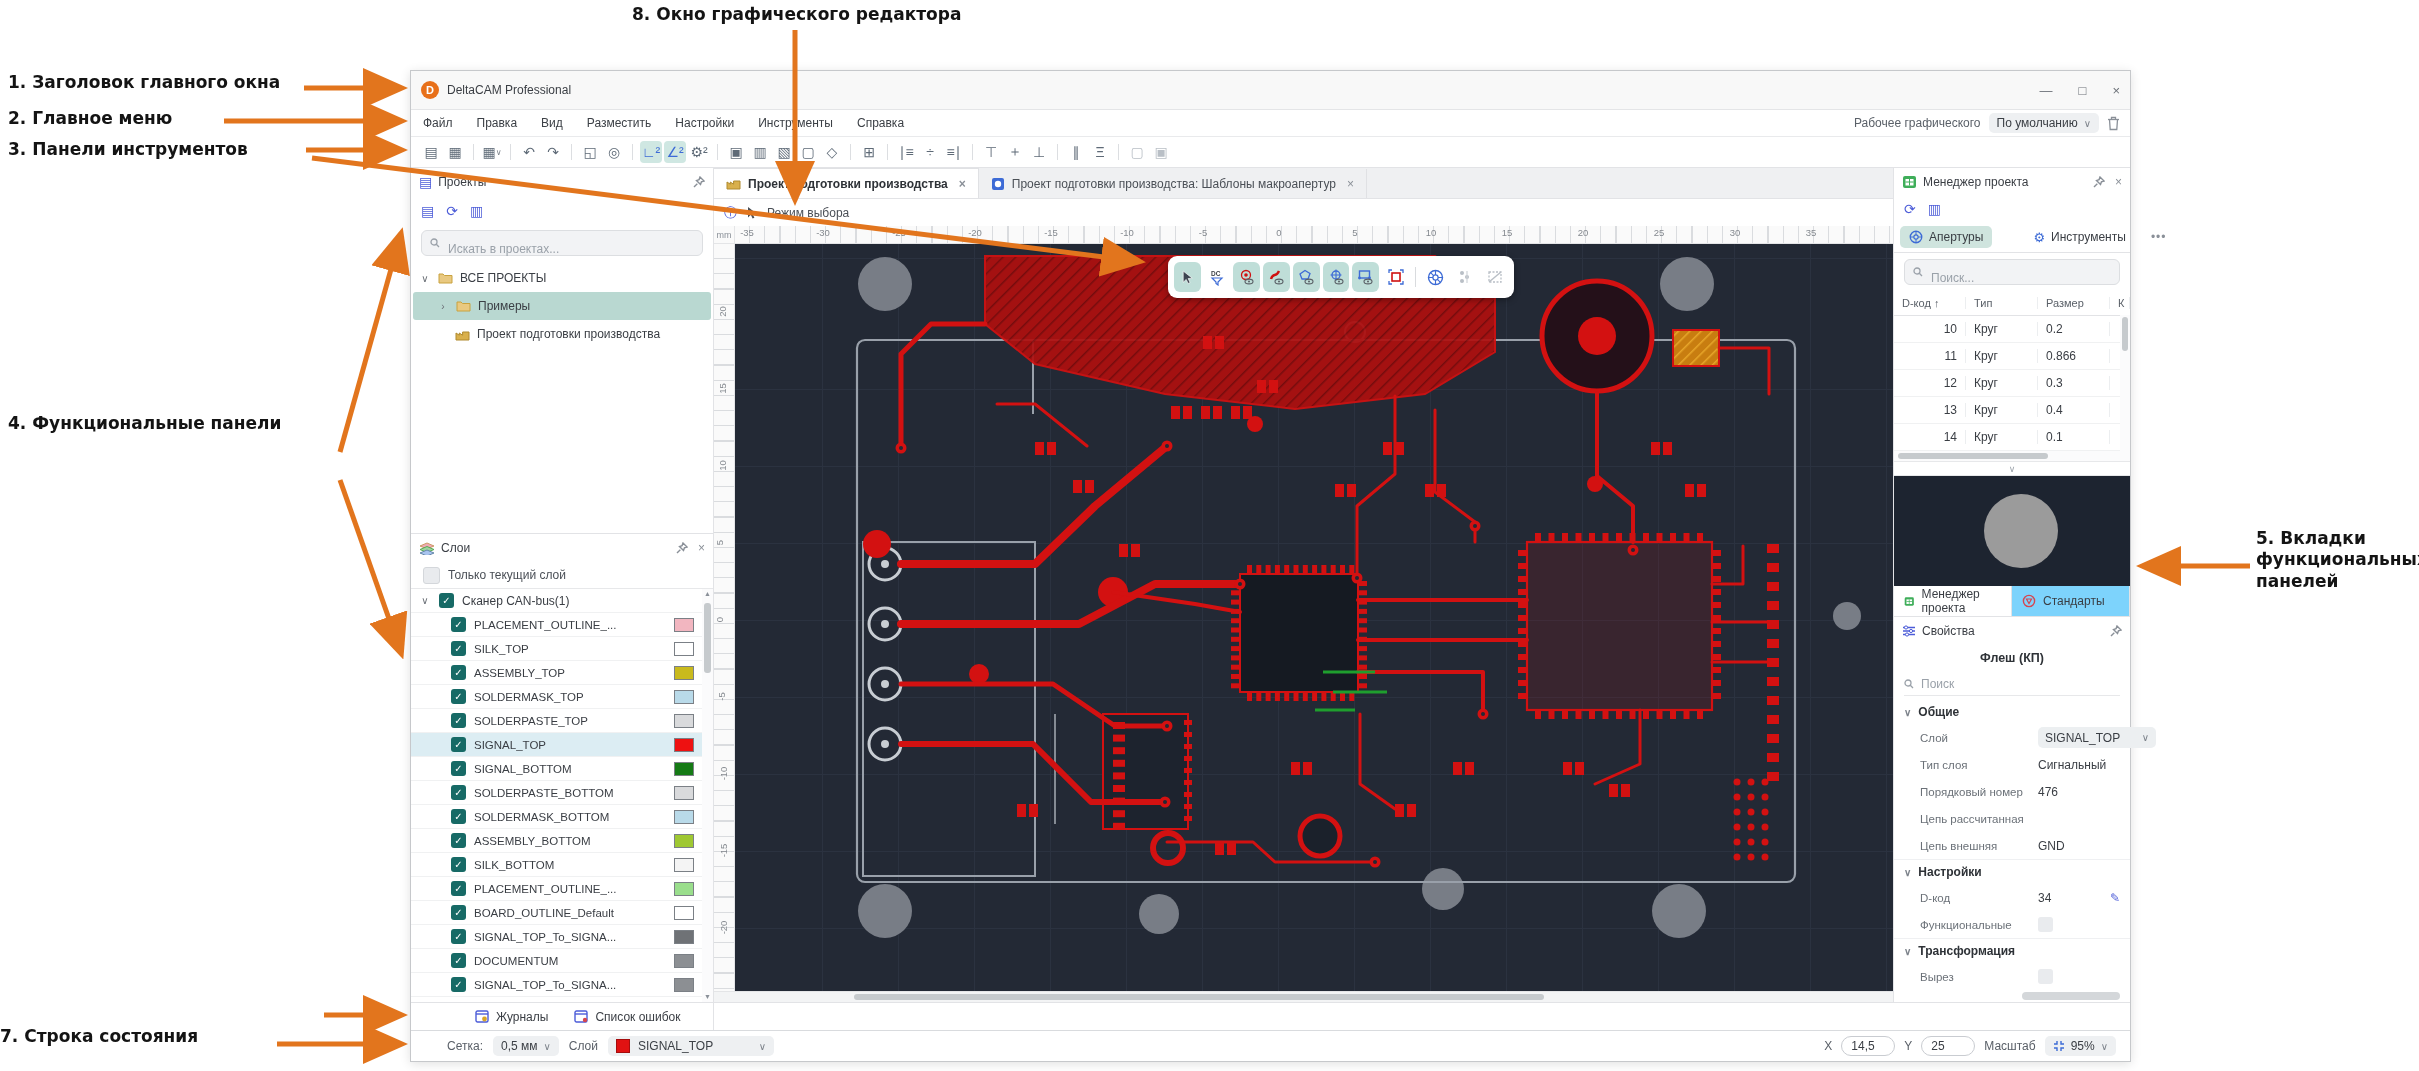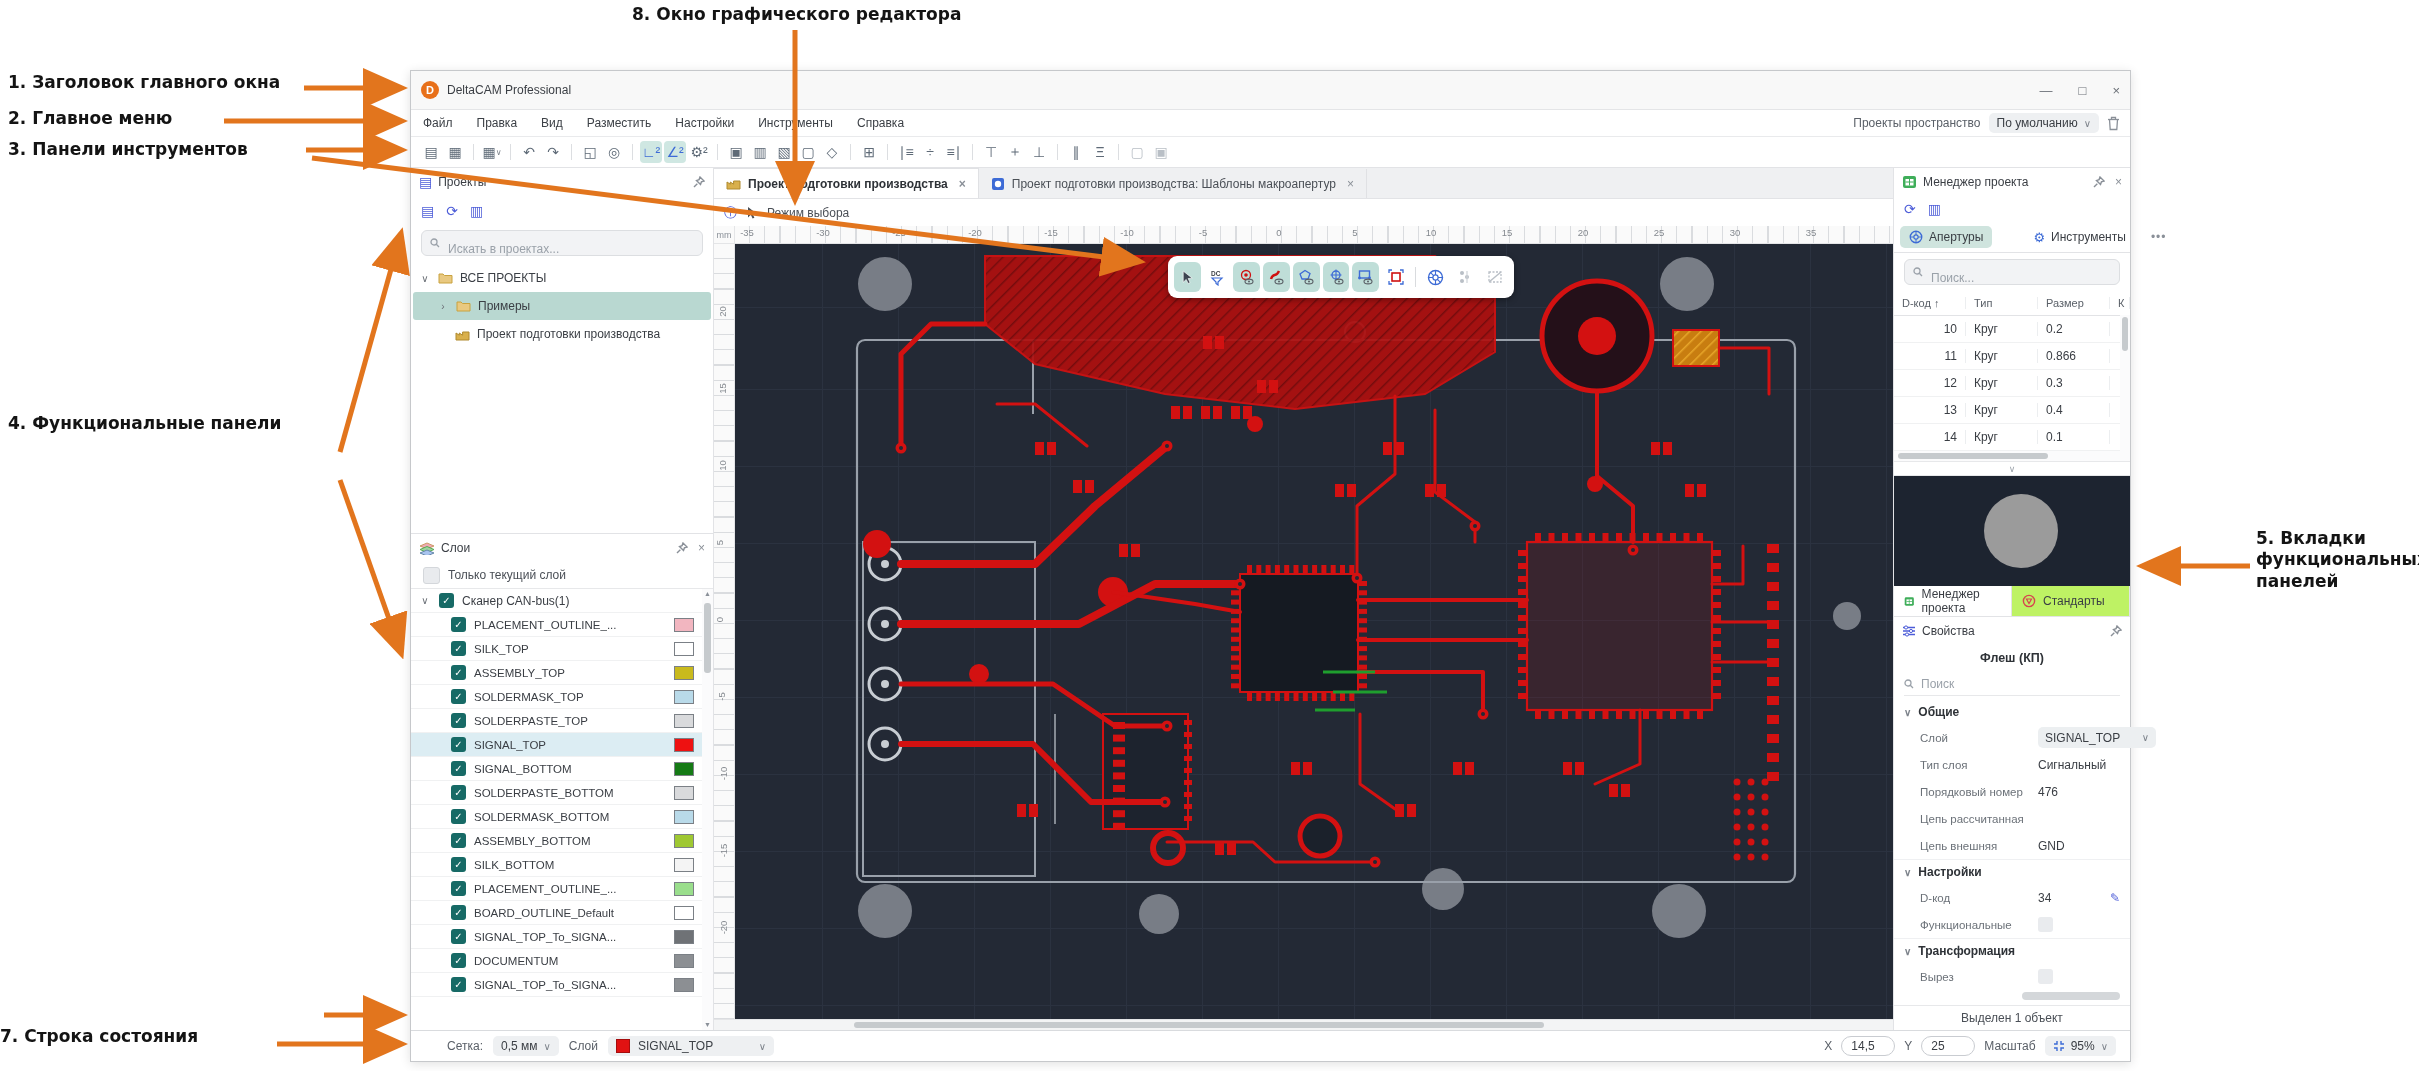--- a/index.html
+++ b/index.html
@@ -98,21 +98,21 @@
   .c1{width:72px;text-align:left;} .c2{width:72px;} .c3{width:72px;} .c4{flex:1;}
   .ap-row{display:flex;height:26px;align-items:center;border-bottom:1px solid #f0f1f2;color:#3a3e44;font-size:12px;}
   .ap-row .c1{text-align:right;}
   .ap-vscroll{position:absolute;right:0;top:24px;bottom:10px;width:10px;display:flex;flex-direction:column;align-items:center;background:#fbfbfc;}
   .ap-hscroll{height:10px;background:#fbfbfc;position:relative;border-bottom:1px solid #e7e8ea;}
   .ap-hscroll .thumb{position:absolute;left:4px;top:2px;width:150px;height:6px;background:#c6cacd;border-radius:3px;}
   .collapse-bar{height:13px;display:flex;align-items:center;justify-content:center;color:#9aa1a9;font-size:9px;border-bottom:1px solid #e7e8ea;flex:0 0 auto;}
   .preview{height:110px;background:#1d2430;flex:0 0 auto;position:relative;}
   .preview .dot{position:absolute;left:54%;top:50%;width:74px;height:74px;border-radius:50%;background:#9b9b9b;transform:translate(-50%,-50%);}
   .panel-tabs{height:30px;display:flex;border-bottom:1px solid #e2e3e6;flex:0 0 auto;}
-  .panel-tab{flex:1;display:flex;align-items:center;gap:7px;padding:0 10px;color:#3a3e44;background:#bef264;border-right:1px solid #e2e3e6;font-size:12px;}
+  .panel-tab{flex:1;display:flex;align-items:center;gap:7px;padding:0 10px;color:#3a3e44;background:#7dd3fc;border-right:1px solid #e2e3e6;font-size:12px;}
   .panel-tab.active{background:#fff;}
   .props-title{height:26px;display:flex;align-items:center;justify-content:center;font-weight:bold;font-size:12.5px;color:#2e3237;flex:0 0 auto;}
   .props-search{margin:2px 10px 4px 10px;height:22px;display:flex;align-items:center;gap:7px;border-bottom:1px solid #e7e8ea;color:#9aa1a9;flex:0 0 auto;font-size:12px;}
   .sec-head{height:24px;display:flex;align-items:center;gap:7px;padding:0 10px;font-weight:bold;color:#2e3237;flex:0 0 auto;font-size:12px;}
   .prop-row{height:27px;display:flex;align-items:center;padding:0 10px 0 26px;flex:0 0 auto;}
   .prop-label{width:118px;color:#6b7178;font-size:11.5px;flex:0 0 auto;}
   .prop-value{flex:1;color:#3a3e44;font-size:12px;display:flex;align-items:center;}
   .dd{background:#eceff1;border-radius:5px;height:21px;display:flex;align-items:center;padding:0 7px;gap:12px;width:118px;box-sizing:border-box;justify-content:space-between;}
   .mini-chk{width:15px;height:15px;border-radius:3px;background:#e9ebee;}
   .pencil{margin-left:auto;color:#4c5cd8;font-size:12px;}
@@ -179,21 +179,21 @@
       <span id="menu-items" style="display:flex;gap:24px;">
           <span class="menu-item">Файл</span>
           <span class="menu-item">Правка</span>
           <span class="menu-item">Вид</span>
           <span class="menu-item">Разместить</span>
           <span class="menu-item">Настройки</span>
           <span class="menu-item">Инструменты</span>
           <span class="menu-item">Справка</span>
         </span>
       <div class="workspace">
-        <span class="ws-label">Проекты пространство</span>
+        <span class="ws-label">Рабочее графического</span>
         <span class="pill">
           <span>По умолчанию</span>
             <span class="chev">∨</span>
         </span>
         <span class="icon-btn">
           <svg width="13" height="15" viewBox="0 0 13 15">
               <g stroke="#8a9098" stroke-width="1.3" fill="none">
                 <path d="M1,3.5 h11"></path>
                 <path d="M4.5,3 v-1.5 h4 v1.5"></path>
                 <path d="M2.5,3.5 l0.7,10 h6.6 l0.7,-10"></path>
@@ -1041,20 +1041,39 @@
           <span class="prop-label">Вырез</span>
           <span class="prop-value">
               <span class="mini-chk"></span>
             </span>
         </div>
         <div class="props-scrollpill"></div>
         <div class="sel-status">Выделен 1 объект</div>
       </div>
     </div>
 
+    <div class="bottom-tabs">
+      <span class="bt-item">
+        <svg width="14" height="13" viewBox="0 0 14 13">
+            <rect x="1" y="1" width="12" height="11" rx="1.5" fill="none" stroke="#4c5cd8" stroke-width="1.4"></rect>
+            <path d="M1,4 h12" stroke="#4c5cd8" stroke-width="1.4"></path>
+            <circle cx="9.5" cy="9" r="2.4" fill="#d8a427"></circle>
+          </svg>
+        <span>Журналы</span>
+      </span>
+      <span class="bt-item">
+        <svg width="14" height="13" viewBox="0 0 14 13">
+            <rect x="1" y="1" width="12" height="11" rx="1.5" fill="none" stroke="#4c5cd8" stroke-width="1.4"></rect>
+            <path d="M1,4 h12" stroke="#4c5cd8" stroke-width="1.4"></path>
+            <circle cx="11" cy="10" r="2.2" fill="#d6454f"></circle>
+          </svg>
+        <span>Список ошибок</span>
+      </span>
+      <span class="bt-div"></span>
+    </div>
 
     <div class="statusbar">
       <span class="sb-label">Сетка:</span>
       <span class="pill">
           <span>0,5 мм</span>
           <span class="chev">∨</span>
         </span>
       <span class="sb-label">Слой</span>
       <span class="pill" style="width:150px;justify-content:space-between;">
         <span style="display:inline-flex;align-items:center;gap:8px;">

